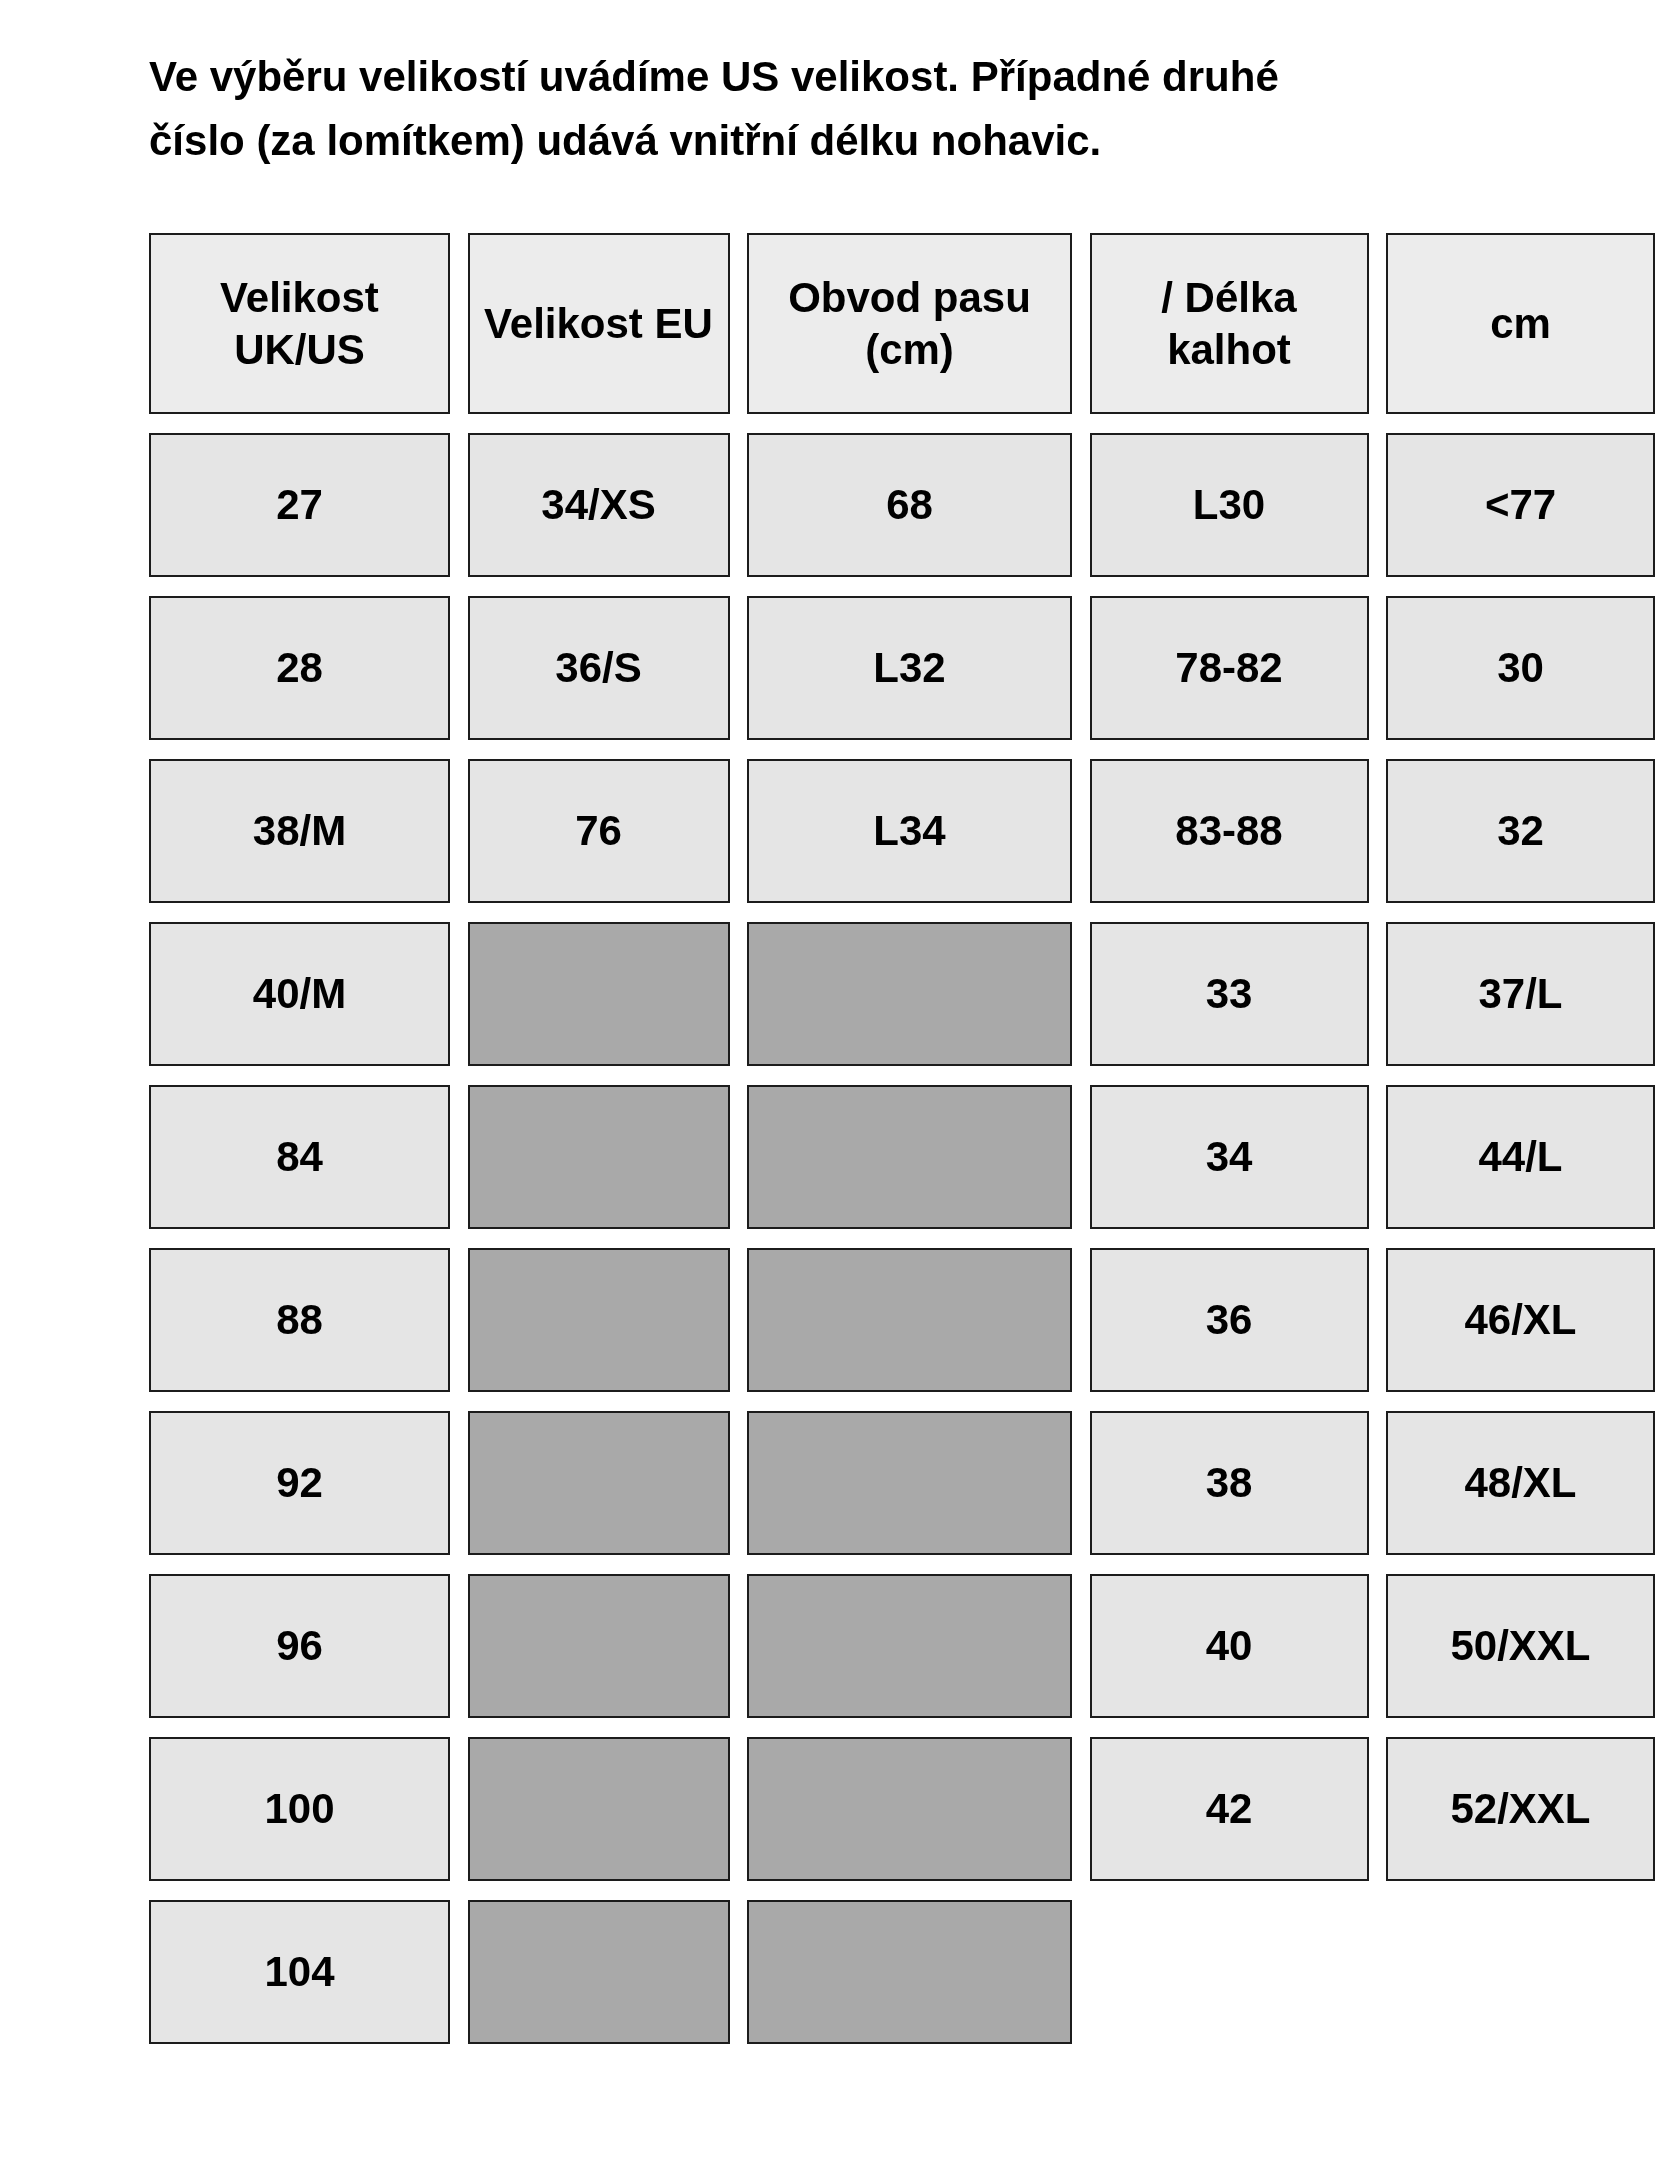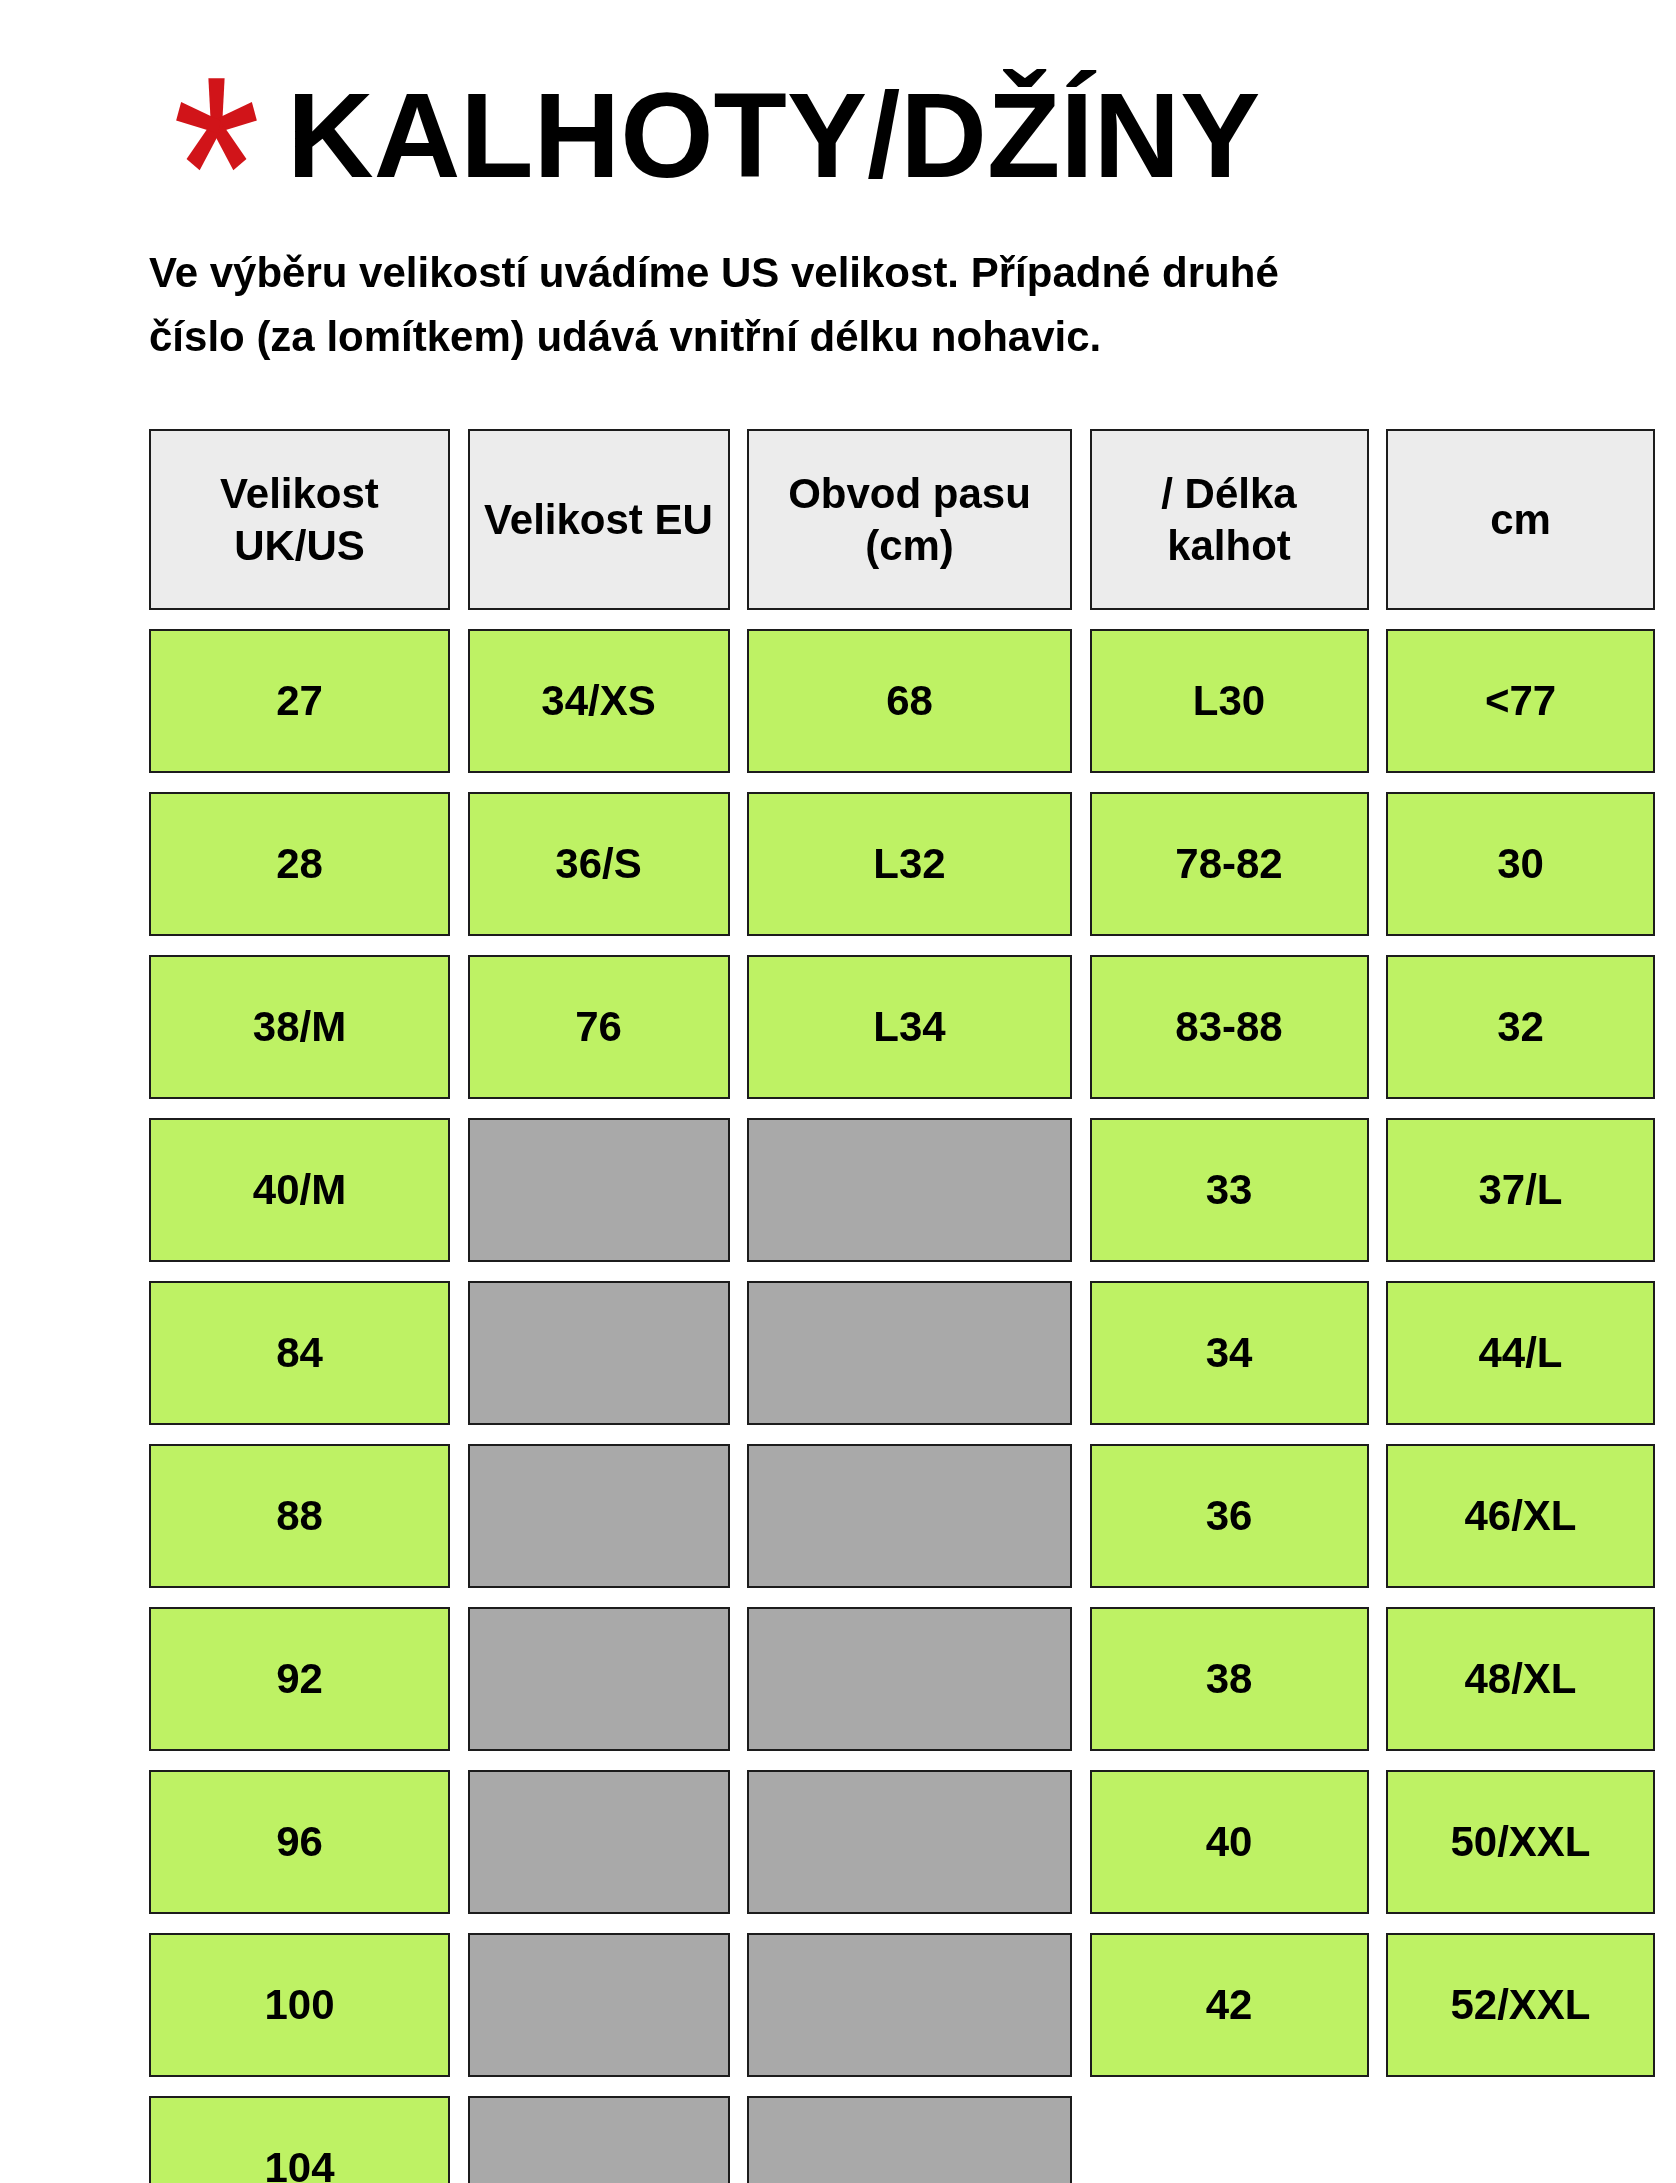--- a/index.html
+++ b/index.html
@@ -19,45 +19,32 @@
   .asterisk{width:85px;height:102px;margin-bottom:19px;color:var(--accent_red);flex:0 0 auto;}
   .title{margin:0 0 0 28px;font-size:120px;line-height:121px;letter-spacing:0;white-space:nowrap;font-weight:700;}
   .subtitle{margin:45px 0 0 149px;width:1506px;text-align:left;font-size:42px;line-height:64px;}
   .size-table{
     display:grid;
     grid-template-columns:301px 262px 325px 279px 269px;
     column-gap:17.5px;row-gap:19px;
     margin:60px 0 0 149px;width:1506px;
   }
   .cell{
-    height:144px;border:2.6px solid var(--border);background:#bef264;
+    height:144px;border:2.6px solid var(--border);background:#e5e5e5;
     display:flex;flex-direction:column;align-items:center;justify-content:center;
     text-align:center;font-size:42px;line-height:52px;
   }
   .cell.head{height:181px;background:var(--header_bg);}
   .cell.gray{background:var(--filled_gray);}
 </style>
 </head>
 <body>
 
 <div>
 
-  <div class="logo-title">
-    <svg class="asterisk" viewBox="-110 -110 220 220" preserveAspectRatio="none" aria-hidden="true">
-      <g fill="currentColor">
-        <circle cx="0" cy="0" r="17"></circle>
-        <polygon points="-14,8 -21,-103 21,-103 14,8"></polygon>
-        <polygon points="-14,8 -21,-103 21,-103 14,8" transform="rotate(72)"></polygon>
-        <polygon points="-14,8 -21,-103 21,-103 14,8" transform="rotate(144)"></polygon>
-        <polygon points="-14,8 -21,-103 21,-103 14,8" transform="rotate(216)"></polygon>
-        <polygon points="-14,8 -21,-103 21,-103 14,8" transform="rotate(288)"></polygon>
-      </g>
-    </svg>
-    <h1 class="title">KALHOTY/DŽÍNY</h1>
-  </div>
 
   <div class="subtitle">
     <div>Ve výběru velikostí uvádíme US velikost. Případné druhé</div>
     <div>číslo (za lomítkem) udává vnitřní délku nohavic.</div>
   </div>
 
   <div class="size-table">
 
     <div class="cell head">
       <span>Velikost</span>

